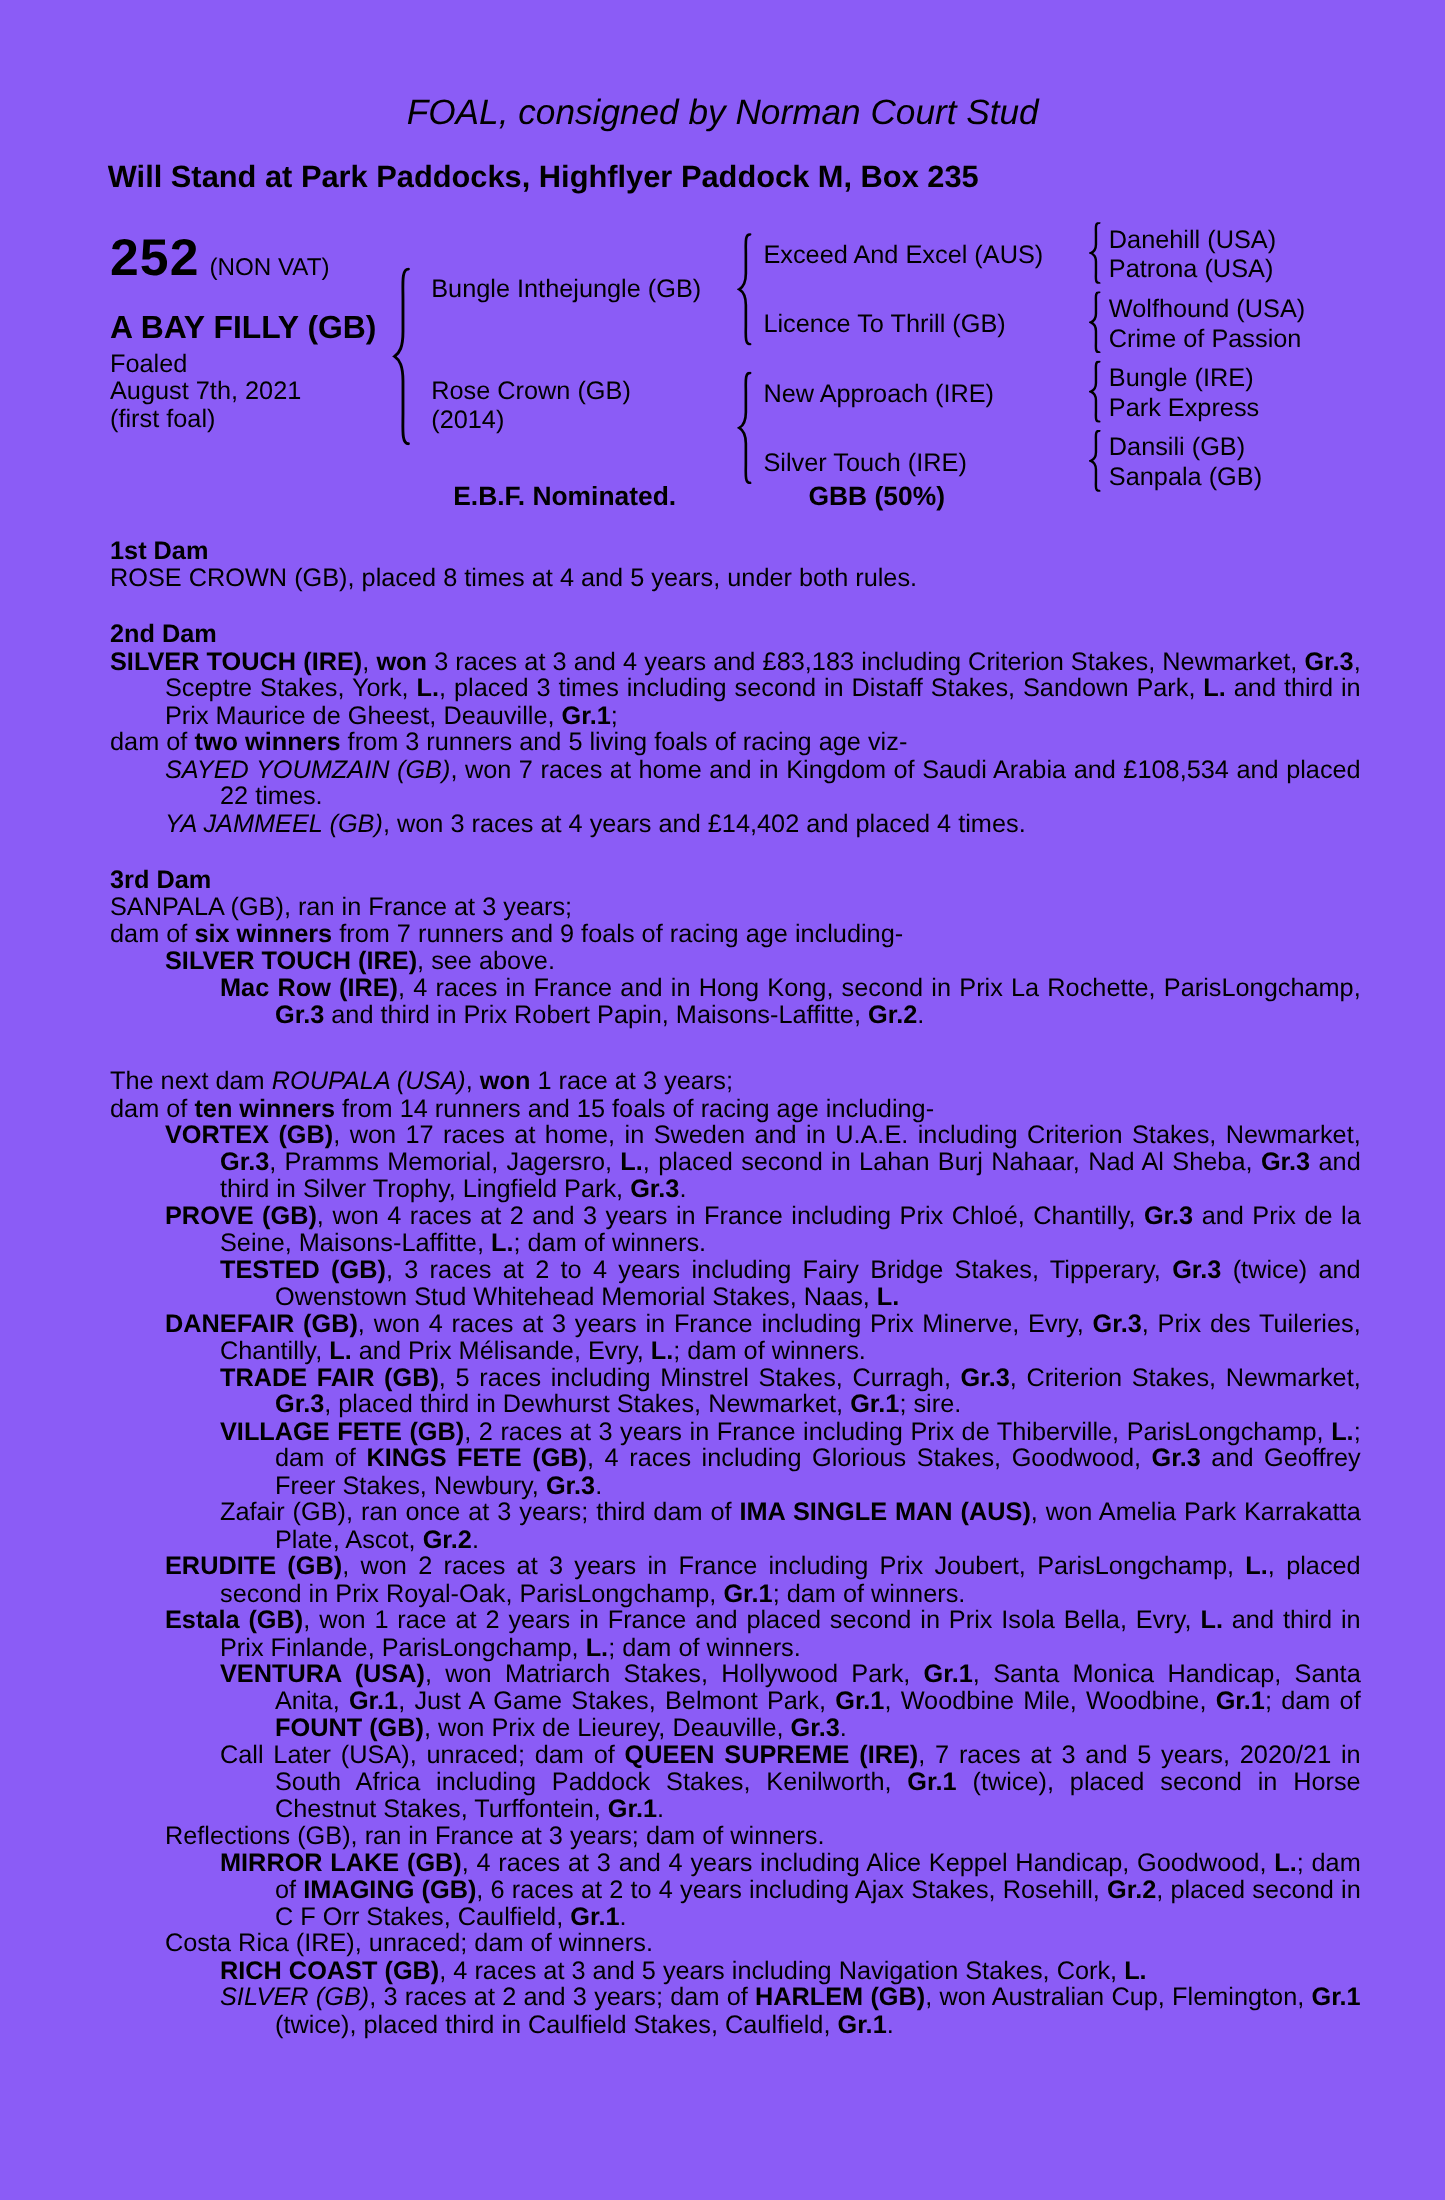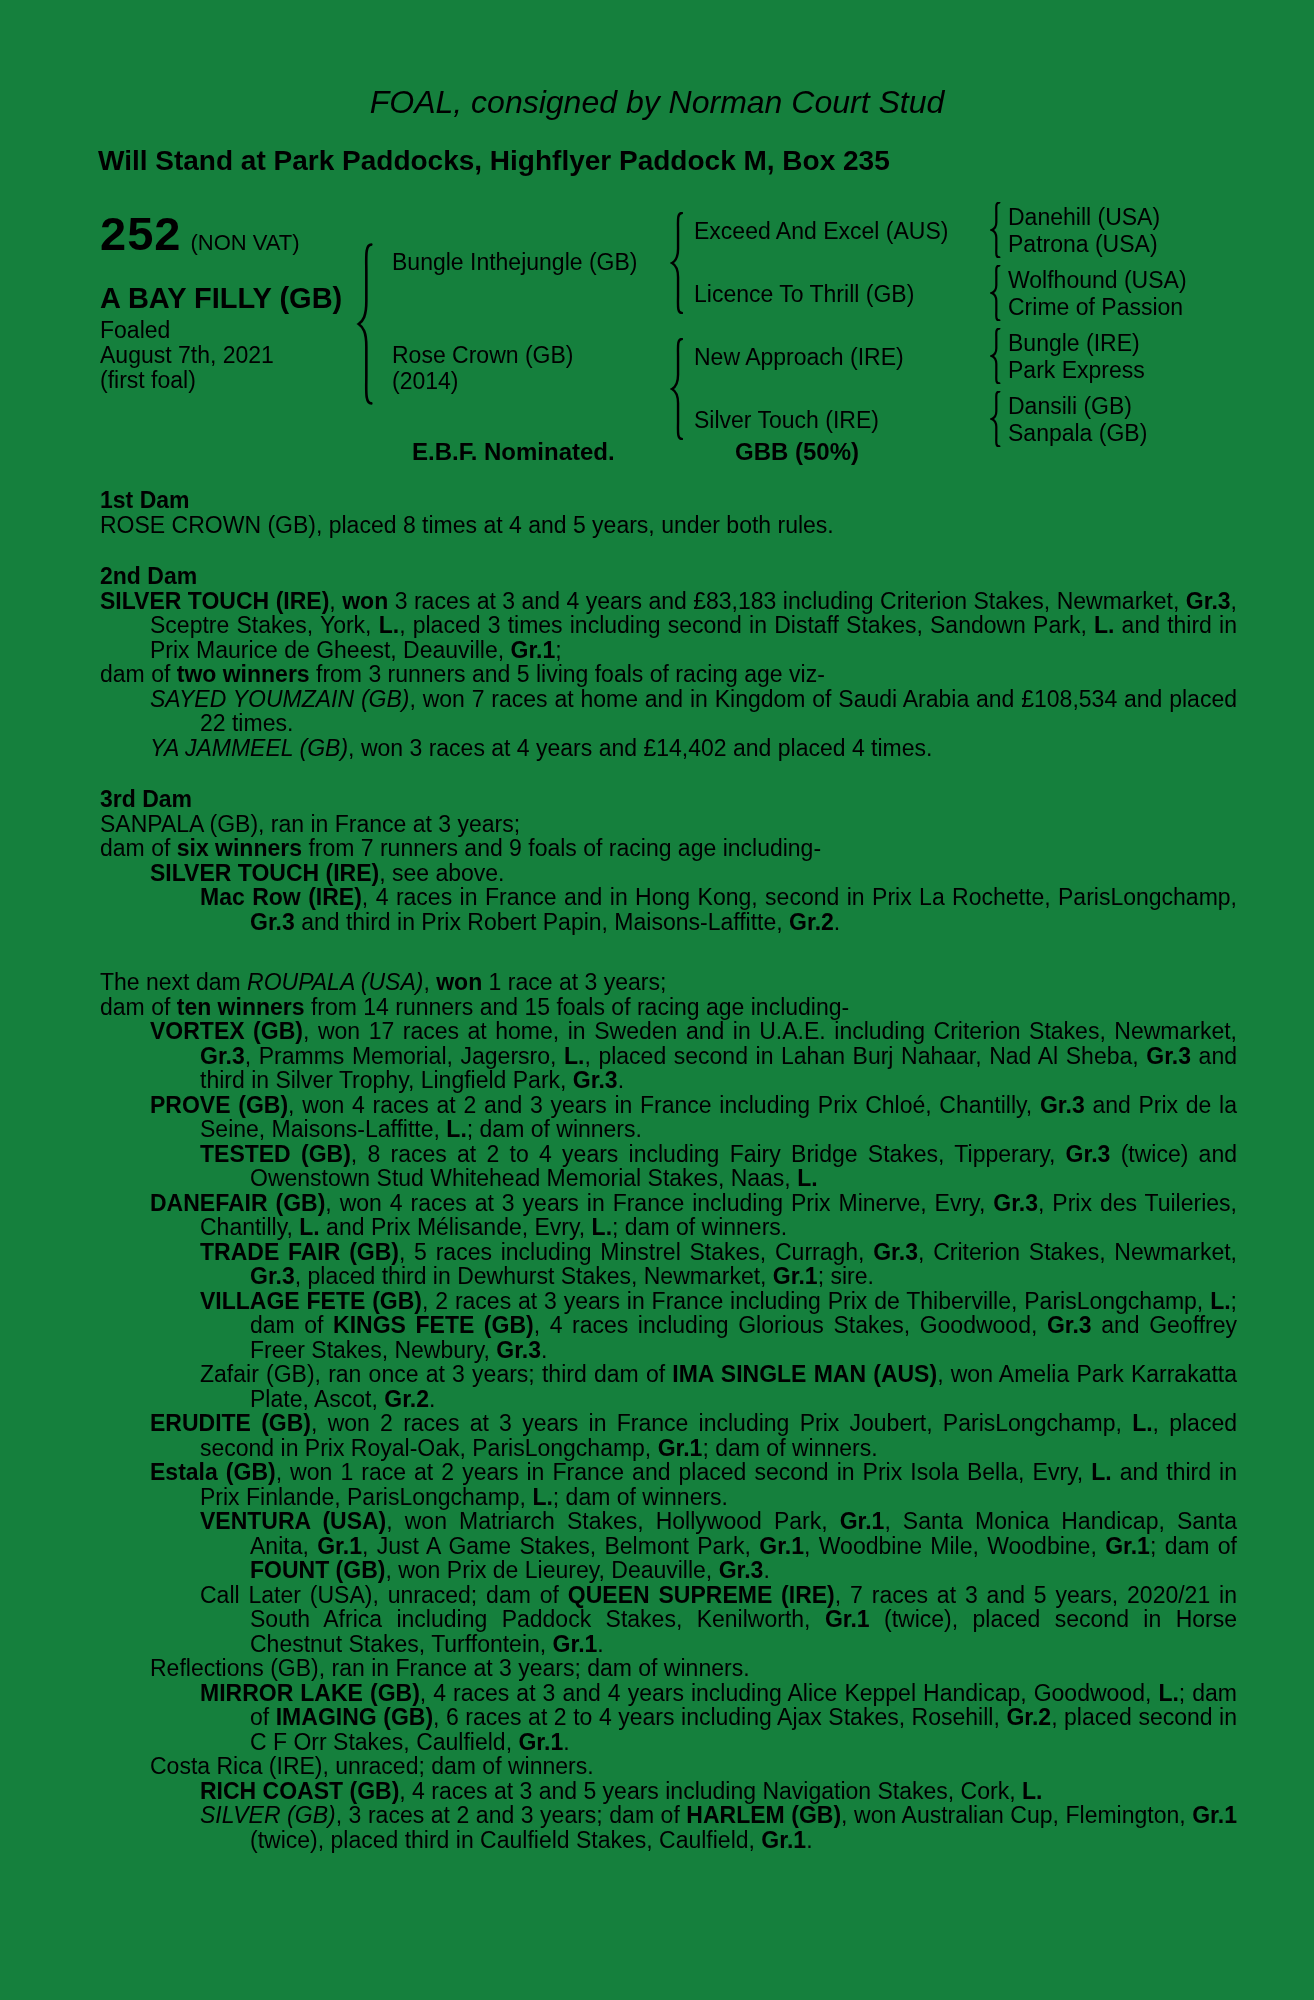--- a/index.html
+++ b/index.html
@@ -1,17 +1,17 @@
 <!DOCTYPE html>
 <html><head>
 <meta charset="utf-8">
 <style>
   html,body{margin:0;padding:0;background:#ffffff;}
   .page{
-    position:relative;width:1314px;height:2000px;background:#15803d;color:#000;
+    position:relative;width:1314px;height:2000px;background:#8b5cf6;color:#000;
     font-family:"Liberation Sans","DejaVu Sans",sans-serif;overflow:hidden;
   }
   .title{position:absolute;top:84px;left:0;width:100%;text-align:center;
     font-size:32px;font-style:italic;}
   .stand-line{position:absolute;top:145px;left:98px;font-size:28px;font-weight:bold;}
   .lot-line{position:absolute;top:206px;left:100px;white-space:nowrap;}
   .lot-number{font-size:47px;font-weight:bold;letter-spacing:1px;}
   .vat{font-size:22px;margin-left:9px;}
   .horse-block{position:absolute;top:282px;left:100px;font-size:23px;line-height:25px;}
   .horse-name{font-size:29px;font-weight:bold;line-height:33px;margin-bottom:3px;}
@@ -121,21 +121,21 @@
       <div class="dam-heading">3rd Dam</div>
       <div class="para p0"><span>SANPALA (GB), ran in France at 3 years;</span></div>
       <div class="para p0"><span>dam of </span><span class="s-b">six winners</span><span> from 7 runners and 9 foals of racing age including-</span></div>
       <div class="para p1"><span class="s-b">SILVER TOUCH (IRE)</span><span>, see above.</span></div>
       <div class="para p2"><span class="s-b">Mac Row (IRE)</span><span>, 4 races in France and in Hong Kong, second in Prix La Rochette, ParisLongchamp, </span><span class="s-b">Gr.3</span><span> and third in Prix Robert Papin, Maisons-Laffitte, </span><span class="s-b">Gr.2</span><span>.</span></div>
       <div class="gap gap-lg"></div>
       <div class="para p0"><span>The next dam </span><span class="s-i">ROUPALA (USA)</span><span>, </span><span class="s-b">won</span><span> 1 race at 3 years;</span></div>
       <div class="para p0"><span>dam of </span><span class="s-b">ten winners</span><span> from 14 runners and 15 foals of racing age including-</span></div>
       <div class="para p1"><span class="s-b">VORTEX (GB)</span><span>, won 17 races at home, in Sweden and in U.A.E. including Criterion Stakes, Newmarket, </span><span class="s-b">Gr.3</span><span>, Pramms Memorial, Jagersro, </span><span class="s-b">L.</span><span>, placed second in Lahan Burj Nahaar, Nad Al Sheba, </span><span class="s-b">Gr.3</span><span> and third in Silver Trophy, Lingfield Park, </span><span class="s-b">Gr.3</span><span>.</span></div>
       <div class="para p1"><span class="s-b">PROVE (GB)</span><span>, won 4 races at 2 and 3 years in France including Prix Chloé, Chantilly, </span><span class="s-b">Gr.3</span><span> and Prix de la Seine, Maisons-Laffitte, </span><span class="s-b">L.</span><span>; dam of winners.</span></div>
-      <div class="para p2"><span class="s-b">TESTED (GB)</span><span>, 8 races at 2 to 4 years including Fairy Bridge Stakes, Tipperary, </span><span class="s-b">Gr.3</span><span> (twice) and Owenstown Stud Whitehead Memorial Stakes, Naas, </span><span class="s-b">L.</span></div>
+      <div class="para p2"><span class="s-b">TESTED (GB)</span><span>, 3 races at 2 to 4 years including Fairy Bridge Stakes, Tipperary, </span><span class="s-b">Gr.3</span><span> (twice) and Owenstown Stud Whitehead Memorial Stakes, Naas, </span><span class="s-b">L.</span></div>
       <div class="para p1"><span class="s-b">DANEFAIR (GB)</span><span>, won 4 races at 3 years in France including Prix Minerve, Evry, </span><span class="s-b">Gr.3</span><span>, Prix des Tuileries, Chantilly, </span><span class="s-b">L.</span><span> and Prix Mélisande, Evry, </span><span class="s-b">L.</span><span>; dam of winners.</span></div>
       <div class="para p2"><span class="s-b">TRADE FAIR (GB)</span><span>, 5 races including Minstrel Stakes, Curragh, </span><span class="s-b">Gr.3</span><span>, Criterion Stakes, Newmarket, </span><span class="s-b">Gr.3</span><span>, placed third in Dewhurst Stakes, Newmarket, </span><span class="s-b">Gr.1</span><span>; sire.</span></div>
       <div class="para p2"><span class="s-b">VILLAGE FETE (GB)</span><span>, 2 races at 3 years in France including Prix de Thiberville, ParisLongchamp, </span><span class="s-b">L.</span><span>; dam of </span><span class="s-b">KINGS FETE (GB)</span><span>, 4 races including Glorious Stakes, Goodwood, </span><span class="s-b">Gr.3</span><span> and Geoffrey Freer Stakes, Newbury, </span><span class="s-b">Gr.3</span><span>.</span></div>
       <div class="para p2"><span>Zafair (GB), ran once at 3 years; third dam of </span><span class="s-b">IMA SINGLE MAN (AUS)</span><span>, won Amelia Park Karrakatta Plate, Ascot, </span><span class="s-b">Gr.2</span><span>.</span></div>
       <div class="para p1"><span class="s-b">ERUDITE (GB)</span><span>, won 2 races at 3 years in France including Prix Joubert, ParisLongchamp, </span><span class="s-b">L.</span><span>, placed second in Prix Royal-Oak, ParisLongchamp, </span><span class="s-b">Gr.1</span><span>; dam of winners.</span></div>
       <div class="para p1"><span class="s-b">Estala (GB)</span><span>, won 1 race at 2 years in France and placed second in Prix Isola Bella, Evry, </span><span class="s-b">L.</span><span> and third in Prix Finlande, ParisLongchamp, </span><span class="s-b">L.</span><span>; dam of winners.</span></div>
       <div class="para p2"><span class="s-b">VENTURA (USA)</span><span>, won Matriarch Stakes, Hollywood Park, </span><span class="s-b">Gr.1</span><span>, Santa Monica Handicap, Santa Anita, </span><span class="s-b">Gr.1</span><span>, Just A Game Stakes, Belmont Park, </span><span class="s-b">Gr.1</span><span>, Woodbine Mile, Woodbine, </span><span class="s-b">Gr.1</span><span>; dam of </span><span class="s-b">FOUNT (GB)</span><span>, won Prix de Lieurey, Deauville, </span><span class="s-b">Gr.3</span><span>.</span></div>
       <div class="para p2"><span>Call Later (USA), unraced; dam of </span><span class="s-b">QUEEN SUPREME (IRE)</span><span>, 7 races at 3 and 5 years, 2020/21 in South Africa including Paddock Stakes, Kenilworth, </span><span class="s-b">Gr.1</span><span> (twice), placed second in Horse Chestnut Stakes, Turffontein, </span><span class="s-b">Gr.1</span><span>.</span></div>
       <div class="para p1"><span>Reflections (GB), ran in France at 3 years; dam of winners.</span></div>
       <div class="para p2"><span class="s-b">MIRROR LAKE (GB)</span><span>, 4 races at 3 and 4 years including Alice Keppel Handicap, Goodwood, </span><span class="s-b">L.</span><span>; dam of </span><span class="s-b">IMAGING (GB)</span><span>, 6 races at 2 to 4 years including Ajax Stakes, Rosehill, </span><span class="s-b">Gr.2</span><span>, placed second in C F Orr Stakes, Caulfield, </span><span class="s-b">Gr.1</span><span>.</span></div>

